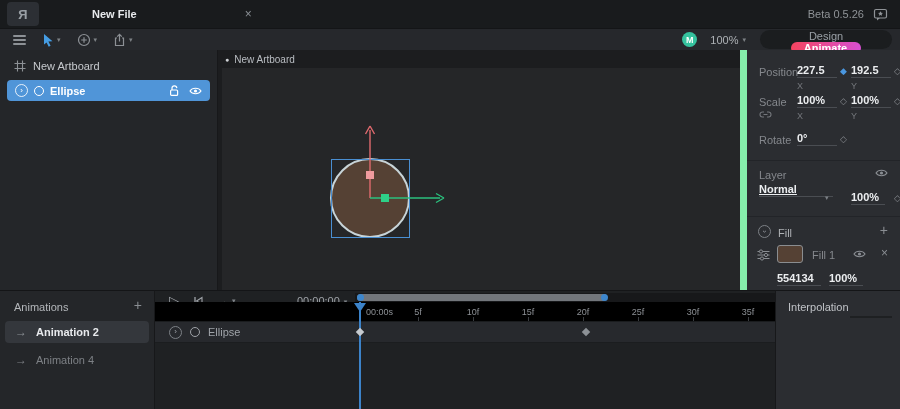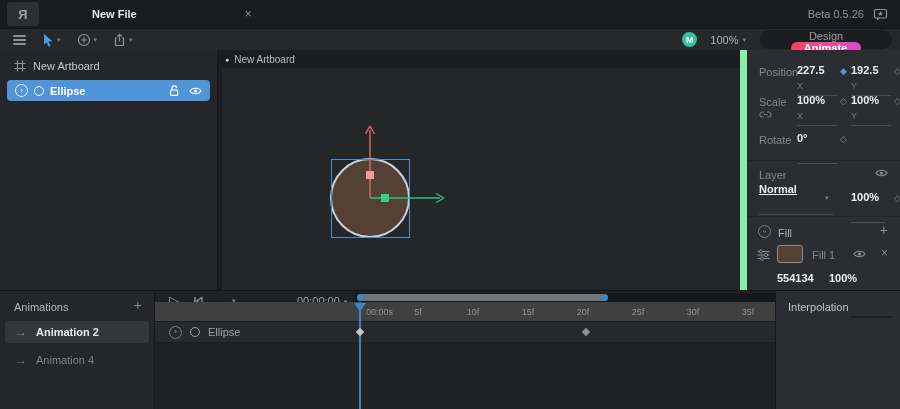--- a/index.html
+++ b/index.html
@@ -50,21 +50,21 @@
   .canvas { position:absolute; top:50px; left:218px; width:522px; height:240px; background:#1c1d1f; }
   .artboard { position:absolute; left:4px; top:18px; right:0; bottom:0; background:#252628; }
   .artboard-label { position:absolute; left:7px; top:4px; color:#b9bdc2; font-size:10px; display:flex; gap:5px; align-items:center; }
   .artboard-label .dot { font-size:7px; color:#cfd2d6; }
   .stage-svg { position:absolute; left:0; top:0; }
 
   
   .inspector { position:absolute; top:50px; left:740px; width:160px; height:240px; background:#2b2d31; border-left:7px solid #86efac; }
   .ins-label { position:absolute; color:#85888d; }
   .ins-sub { position:absolute; color:#74777c; font-size:9px; }
-  .val { position:absolute; color:#eceef0; font-weight:700; border-bottom:1px solid #4a4d52; padding-bottom:19px; }
+  .val { position:absolute; color:#eceef0; font-weight:700; border-bottom:1px solid #4a4d52; padding-bottom:1px; }
   .val.w40 { width:40px; } .val.w34 { width:34px; } .val.w44 { width:44px; } .val.w74 { width:74px; }
   .kf { position:absolute; font-size:9px; cursor:pointer; }
   .kf.filled { color:#4a97e0; }
   .kf.hollow { color:#85888d; }
   .ins-divider { position:absolute; left:0; right:0; height:1px; background:#222428; }
   .ins-icon { position:absolute; cursor:pointer; }
   .plus-glyph { color:#8a8e93; font-size:14px; font-weight:400; line-height:1; cursor:pointer; }
   .swatch { position:absolute; width:26px; height:18px; background:#554134; border:1px solid #8a8d90; border-radius:3px; cursor:pointer; }
   .dd-chev { position:absolute; color:#7d8186; font-size:7px; }
 
@@ -83,21 +83,21 @@
   .timeline { position:absolute; top:290px; left:155px; width:620px; height:119px; background:#1f2123; border-top:1px solid #141517; }
   .tl-controls { position:absolute; top:0; left:0; width:200px; height:19px; display:flex; align-items:center; }
   .tl-btn { display:flex; align-items:center; cursor:pointer; color:#9fa3a8; }
   .play-btn { margin-left:14px; font-size:13px; line-height:1; }
   .skip-btn { margin-left:13px; }
   .loop-btn { margin-left:13px; gap:3px; font-size:12px; }
   .time-ctl { position:absolute; top:4px; left:142px; display:flex; gap:4px; align-items:center; color:#9fa3a8; cursor:pointer; }
   .range-track { position:absolute; left:200px; right:0; top:2px; height:9px; background:#17181a; }
   .range-bar { position:absolute; left:2px; top:1px; width:250px; height:7px; background:#72767b; border-radius:4px; cursor:grab; }
   .range-dot { position:absolute; top:0; width:7px; height:7px; border-radius:50%; background:#3d86cc; cursor:grab; }
-  .ruler { position:absolute; top:11px; left:0; right:0; height:20px; background:#404040; border-bottom:1px solid #1a1c1e; }
+  .ruler { position:absolute; top:11px; left:0; right:0; height:20px; background:#000000; border-bottom:1px solid #1a1c1e; }
   .tick-label { position:absolute; top:5px; color:#8d9196; font-size:9px; transform:translateX(-50%); }
   .tick-label.first { transform:none; }
   .tick-mark { position:absolute; bottom:0; width:1px; height:4px; background:#3a3d41; }
   .tl-row { position:absolute; top:31px; left:0; right:0; height:21px; background:#27292d; border-bottom:1px solid #1b1d1f; display:flex; align-items:center; padding-left:14px; gap:8px; color:#9fa3a8; cursor:pointer; }
   .playhead-line { position:absolute; left:204px; top:11px; bottom:0; width:2px; background:#3c83c9; cursor:ew-resize; }
   .playhead-cap { position:absolute; left:199px; top:12px; width:0; height:0; border-left:6px solid transparent; border-right:6px solid transparent; border-top:9px solid #3c83c9; cursor:ew-resize; }
   .kf-diamond { position:absolute; width:6px; height:6px; transform:rotate(45deg); cursor:pointer; }
   .kf-diamond.k1 { left:202px; top:38px; background:#c6cacf; }
   .kf-diamond.k2 { left:428px; top:38px; background:#8d9196; }
 

